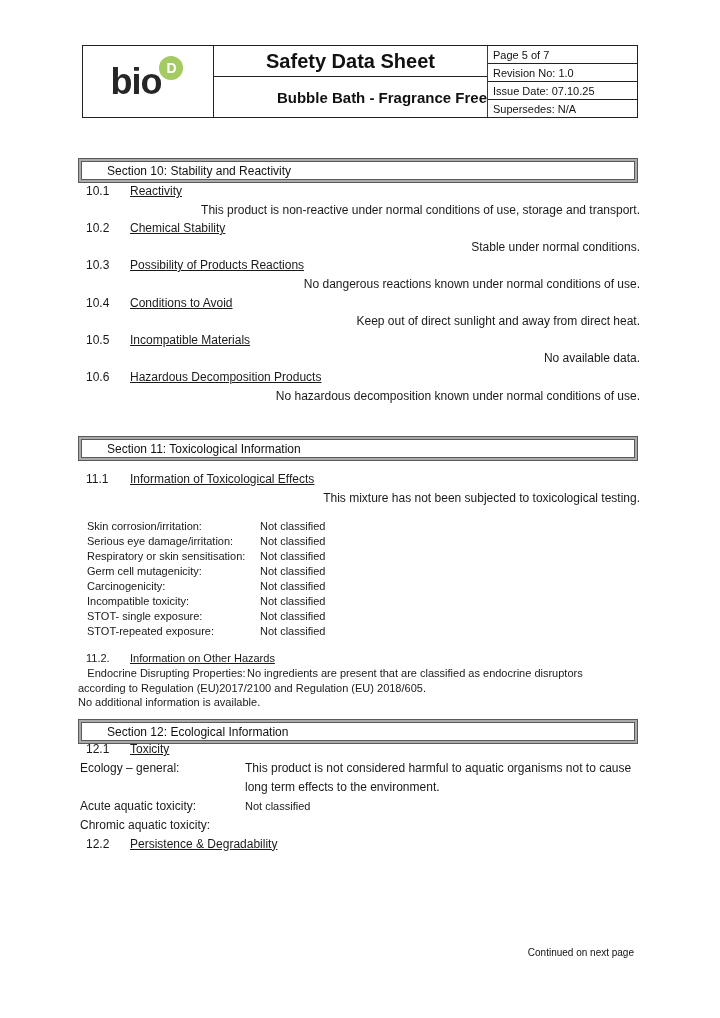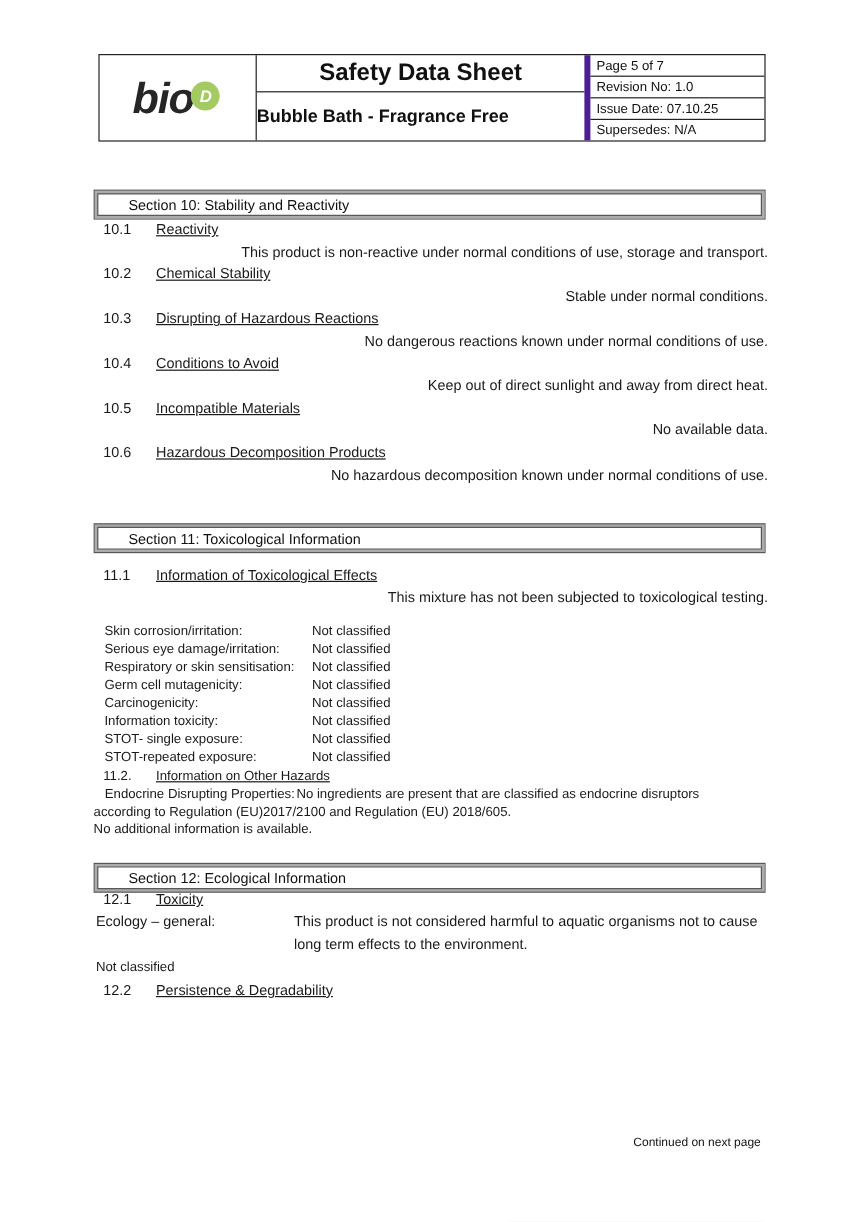--- a/index.html
+++ b/index.html
@@ -22,43 +22,43 @@
     width:556px; height:73px;
     display:flex;
     border:1px solid #222;
     box-sizing:border-box;
   }
   .cell { box-sizing:border-box; }
   .logo-cell {
     width:131px; border-right:1px solid #222;
     display:flex; align-items:center; justify-content:center;
   }
-  .logo-wrap { position:relative; display:flex; align-items:flex-end;font-style:italic; }
+  .logo-wrap { position:relative; display:flex; align-items:flex-start; }
   .logo-text {
     font-size:36px; font-weight:bold; color:#262626;
     letter-spacing:-1px; line-height:1;
   }
   .logo-badge {
     display:inline-flex; align-items:center; justify-content:center;
     width:24px; height:24px; border-radius:50%;
     background:#a4ca62; color:#ffffff;
     font-size:14px; font-weight:bold;
     position:relative; top:-8px; left:-2px;
   }
   .mid-cell { flex:1; display:flex; flex-direction:column; }
   .mid-top {
     height:31px; border-bottom:1px solid #222;
     display:flex; align-items:center; justify-content:center;
     box-sizing:border-box;
   }
   .doc-title { font-size:20px; font-weight:bold; color:#111; }
-  .mid-bottom { flex:1; display:flex; align-items:center; justify-content:flex-start; }
+  .mid-bottom { flex:1; display:flex; align-items:center; justify-content:flex-end; }
   .product-name { font-size:15px; font-weight:bold; color:#111; }
   .meta-cell {
-    width:150px; border-left:5px solid #4c1d95;
+    width:150px; border-left:1px solid #4c1d95;
     display:flex; flex-direction:column;
   }
   .meta-row {
     flex:1; display:flex; align-items:center;
     padding-left:5px; font-size:11px; color:#111;
     border-bottom:1px solid #222; box-sizing:border-box;
   }
   .meta-row:last-child { border-bottom:none; }
 
   
@@ -78,21 +78,21 @@
   .content p { margin:0; }
   .h { font-size:12px; line-height:18.6px; padding-left:8px; }
   .num { display:inline-block; width:44px; }
   .u { text-decoration:underline; }
   .b { font-size:12px; line-height:18.6px;text-align:right; }
 
   .tox { margin-top:12px; }
   .tox-row { display:flex; padding-left:9px; font-size:11px; line-height:14.9px; }
   .tox-label { width:173px; }
 
-  .sub2-block { margin-top:2px; }
+  .sub2-block { margin-top:13px; }
   .h2s { font-size:11px; line-height:14.6px; padding-left:8px; }
   .sm { font-size:11px; line-height:14.6px; }
   .edp-label { display:inline-block; width:161px; padding-left:8px; box-sizing:content-box;text-align:center; }
 
   .eco-row { display:flex; padding-left:2px; font-size:12px; line-height:19px; }
   .eco-label { width:165px; flex:none; }
   .eco-value { width:395px; }
   .eco-value.small { font-size:11px; }
 
   .mt { margin-top:17px; }
@@ -131,21 +131,21 @@
   </div>
 
   <div class="section-bar" style="top:158px">
     <span>Section 10: Stability and Reactivity</span>
   </div>
   <div class="content" style="top:182px">
     <p class="h"><span class="num">10.1</span><span class="u">Reactivity</span></p>
     <p class="b">This product is non-reactive under normal conditions of use, storage and transport.</p>
     <p class="h"><span class="num">10.2</span><span class="u">Chemical Stability</span></p>
     <p class="b">Stable under normal conditions.</p>
-    <p class="h"><span class="num">10.3</span><span class="u">Disrupting of Hazardous Reactions</span></p>
+    <p class="h"><span class="num">10.3</span><span class="u">Possibility of Products Reactions</span></p>
     <p class="b">No dangerous reactions known under normal conditions of use.</p>
     <p class="h"><span class="num">10.4</span><span class="u">Conditions to Avoid</span></p>
     <p class="b">Keep out of direct sunlight and away from direct heat.</p>
     <p class="h"><span class="num">10.5</span><span class="u">Incompatible Materials</span></p>
     <p class="b">No available data.</p>
     <p class="h"><span class="num">10.6</span><span class="u">Hazardous Decomposition Products</span></p>
     <p class="b">No hazardous decomposition known under normal conditions of use.</p>
   </div>
 
   <div class="section-bar" style="top:436px">
@@ -169,21 +169,21 @@
         </div>
       <div class="tox-row">
           <span class="tox-label">Germ cell mutagenicity:</span>
           <span>Not classified</span>
         </div>
       <div class="tox-row">
           <span class="tox-label">Carcinogenicity:</span>
           <span>Not classified</span>
         </div>
       <div class="tox-row">
-          <span class="tox-label">Information toxicity:</span>
+          <span class="tox-label">Incompatible toxicity:</span>
           <span>Not classified</span>
         </div>
       <div class="tox-row">
           <span class="tox-label">STOT- single exposure:</span>
           <span>Not classified</span>
         </div>
       <div class="tox-row">
           <span class="tox-label">STOT-repeated exposure:</span>
           <span>Not classified</span>
         </div>
@@ -199,22 +199,24 @@
   <div class="section-bar" style="top:719px">
     <span>Section 12: Ecological Information</span>
   </div>
   <div class="content" style="top:740px">
     <p class="h"><span class="num">12.1</span><span class="u">Toxicity</span></p>
     <div class="eco-row">
         <span class="eco-label">Ecology – general:</span>
         <span class="eco-value">This product is not considered harmful to aquatic organisms not to cause long term effects to the environment.</span>
       </div>
     <div class="eco-row">
+        <span class="eco-label">Acute aquatic toxicity:</span>
         <span class="eco-value small">Not classified</span>
       </div>
     <div class="eco-row">
+        <span class="eco-label">Chromic aquatic toxicity:</span>
       </div>
     <p class="h mt"><span class="num">12.2</span><span class="u">Persistence &amp; Degradability</span></p>
   </div>
 
   <div class="footer">Continued on next page</div>
 
 </div>
 
 </body></html>

